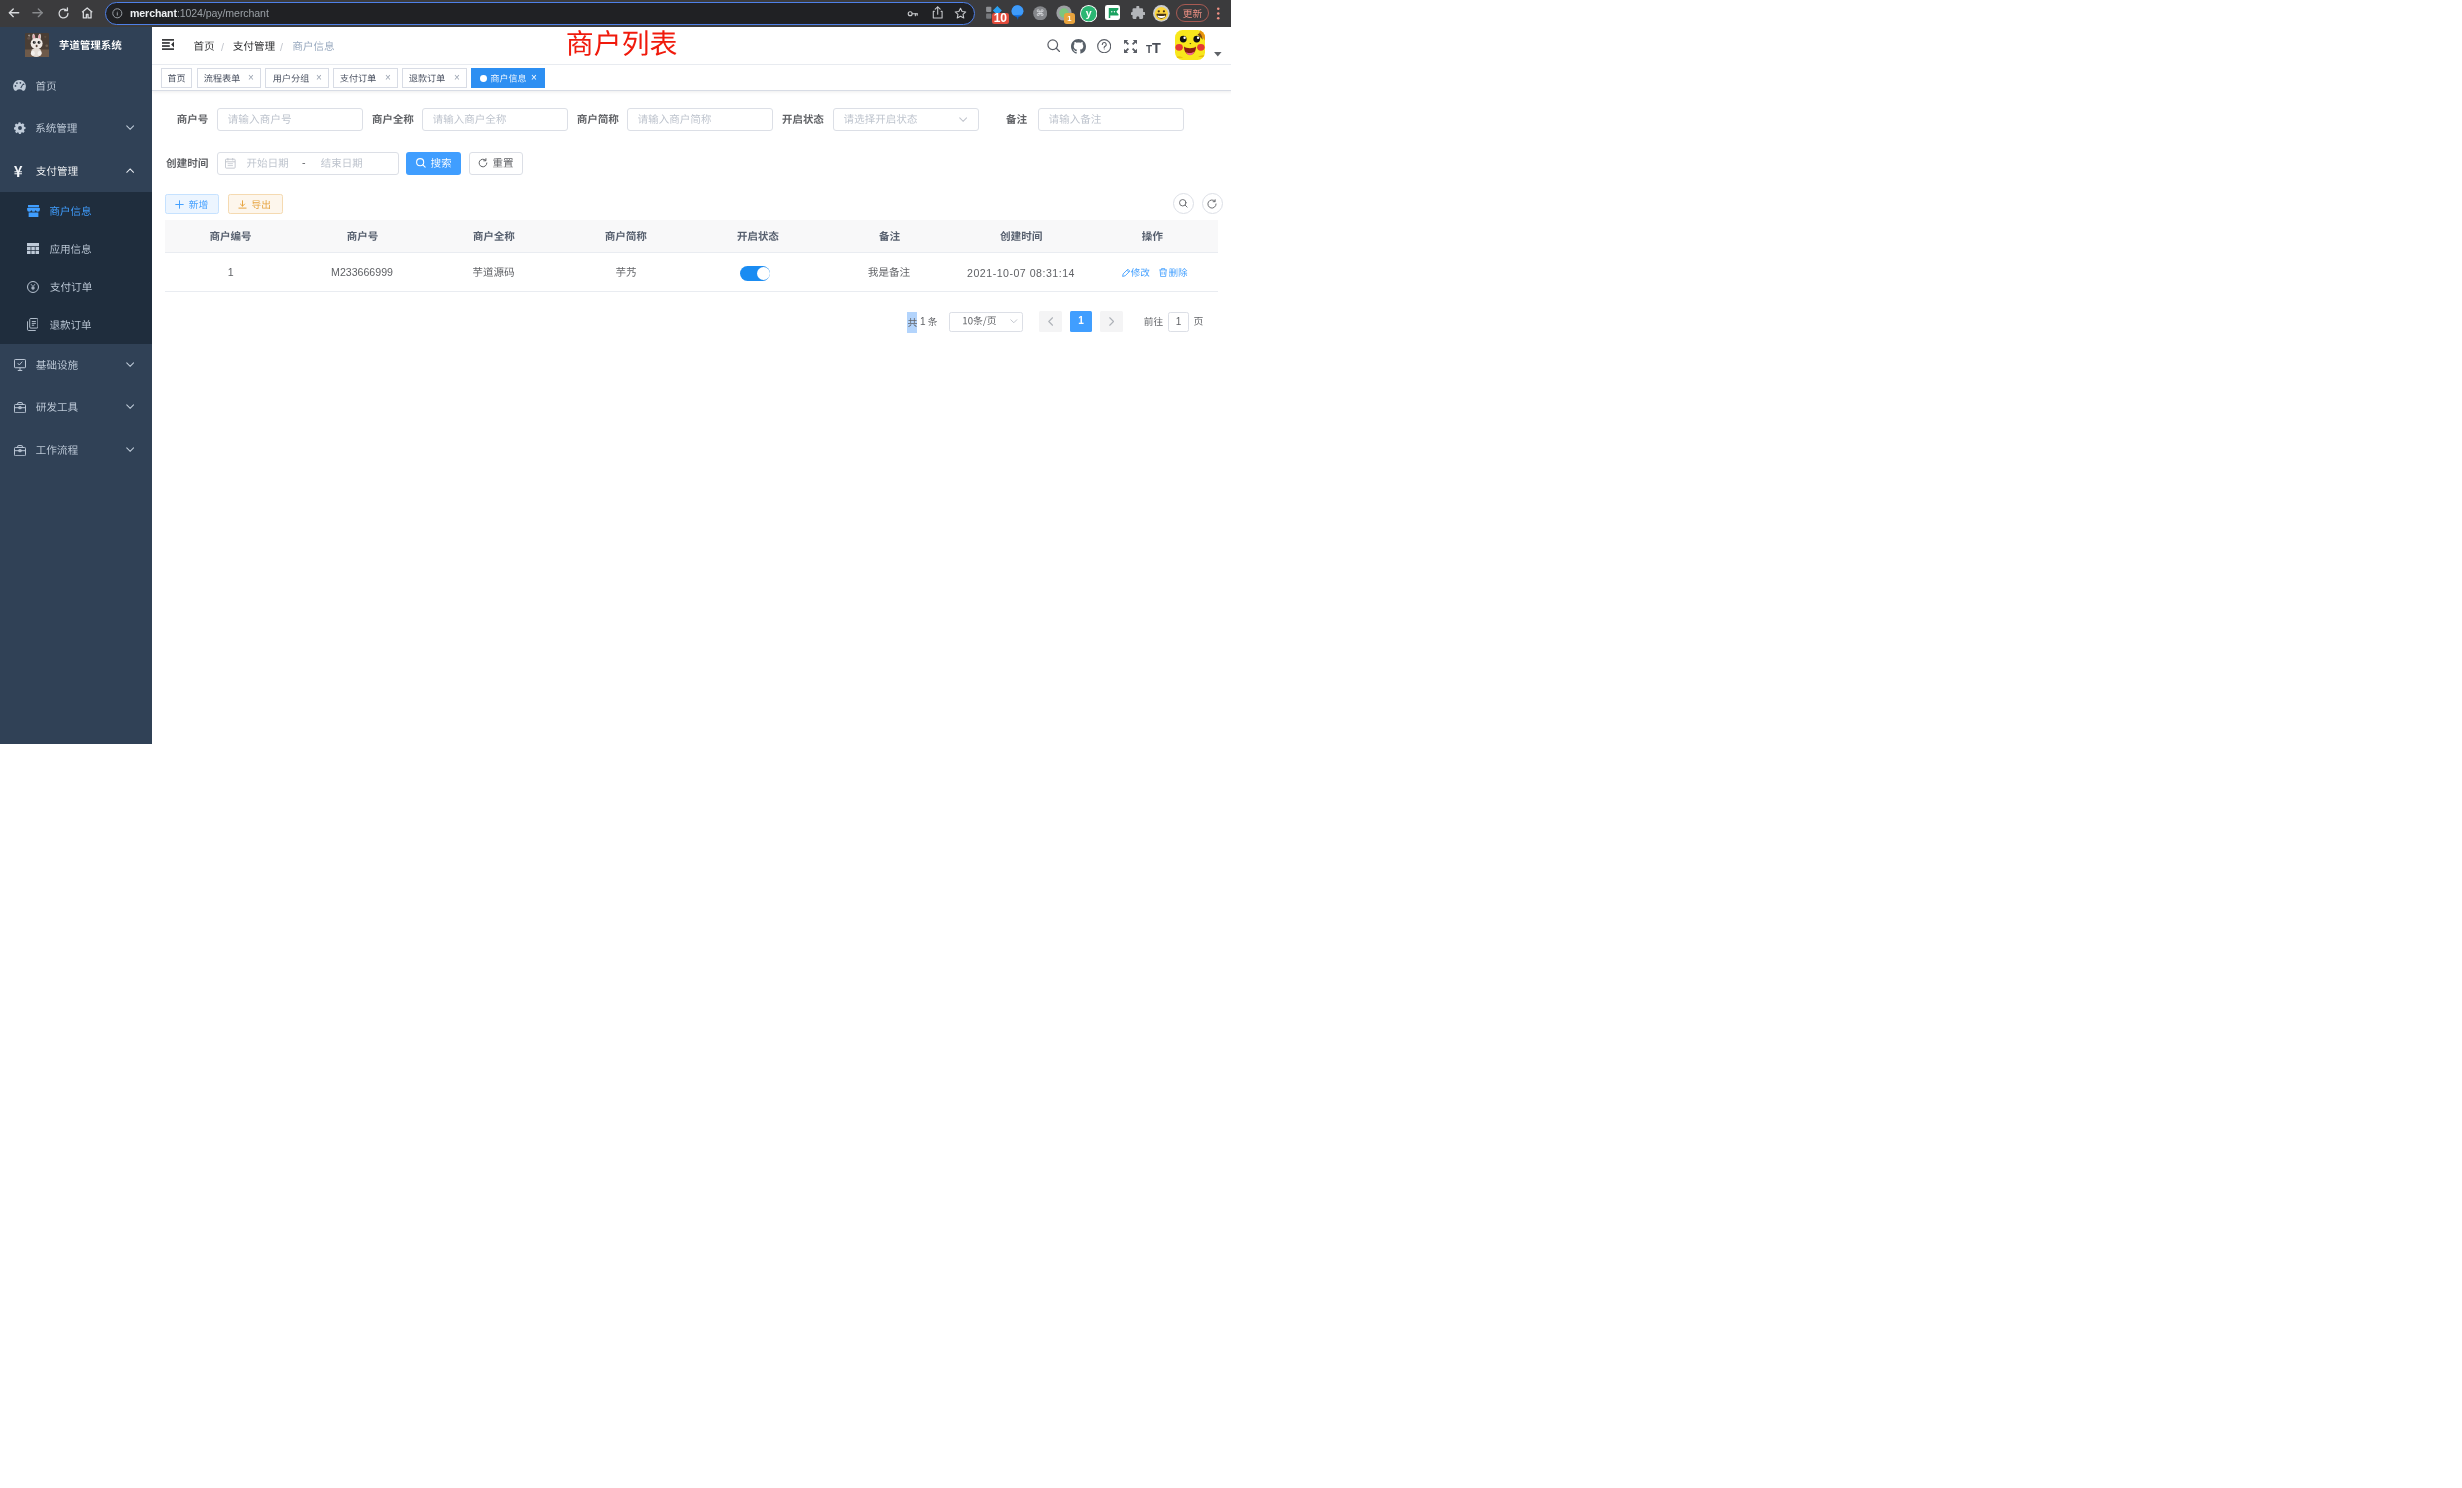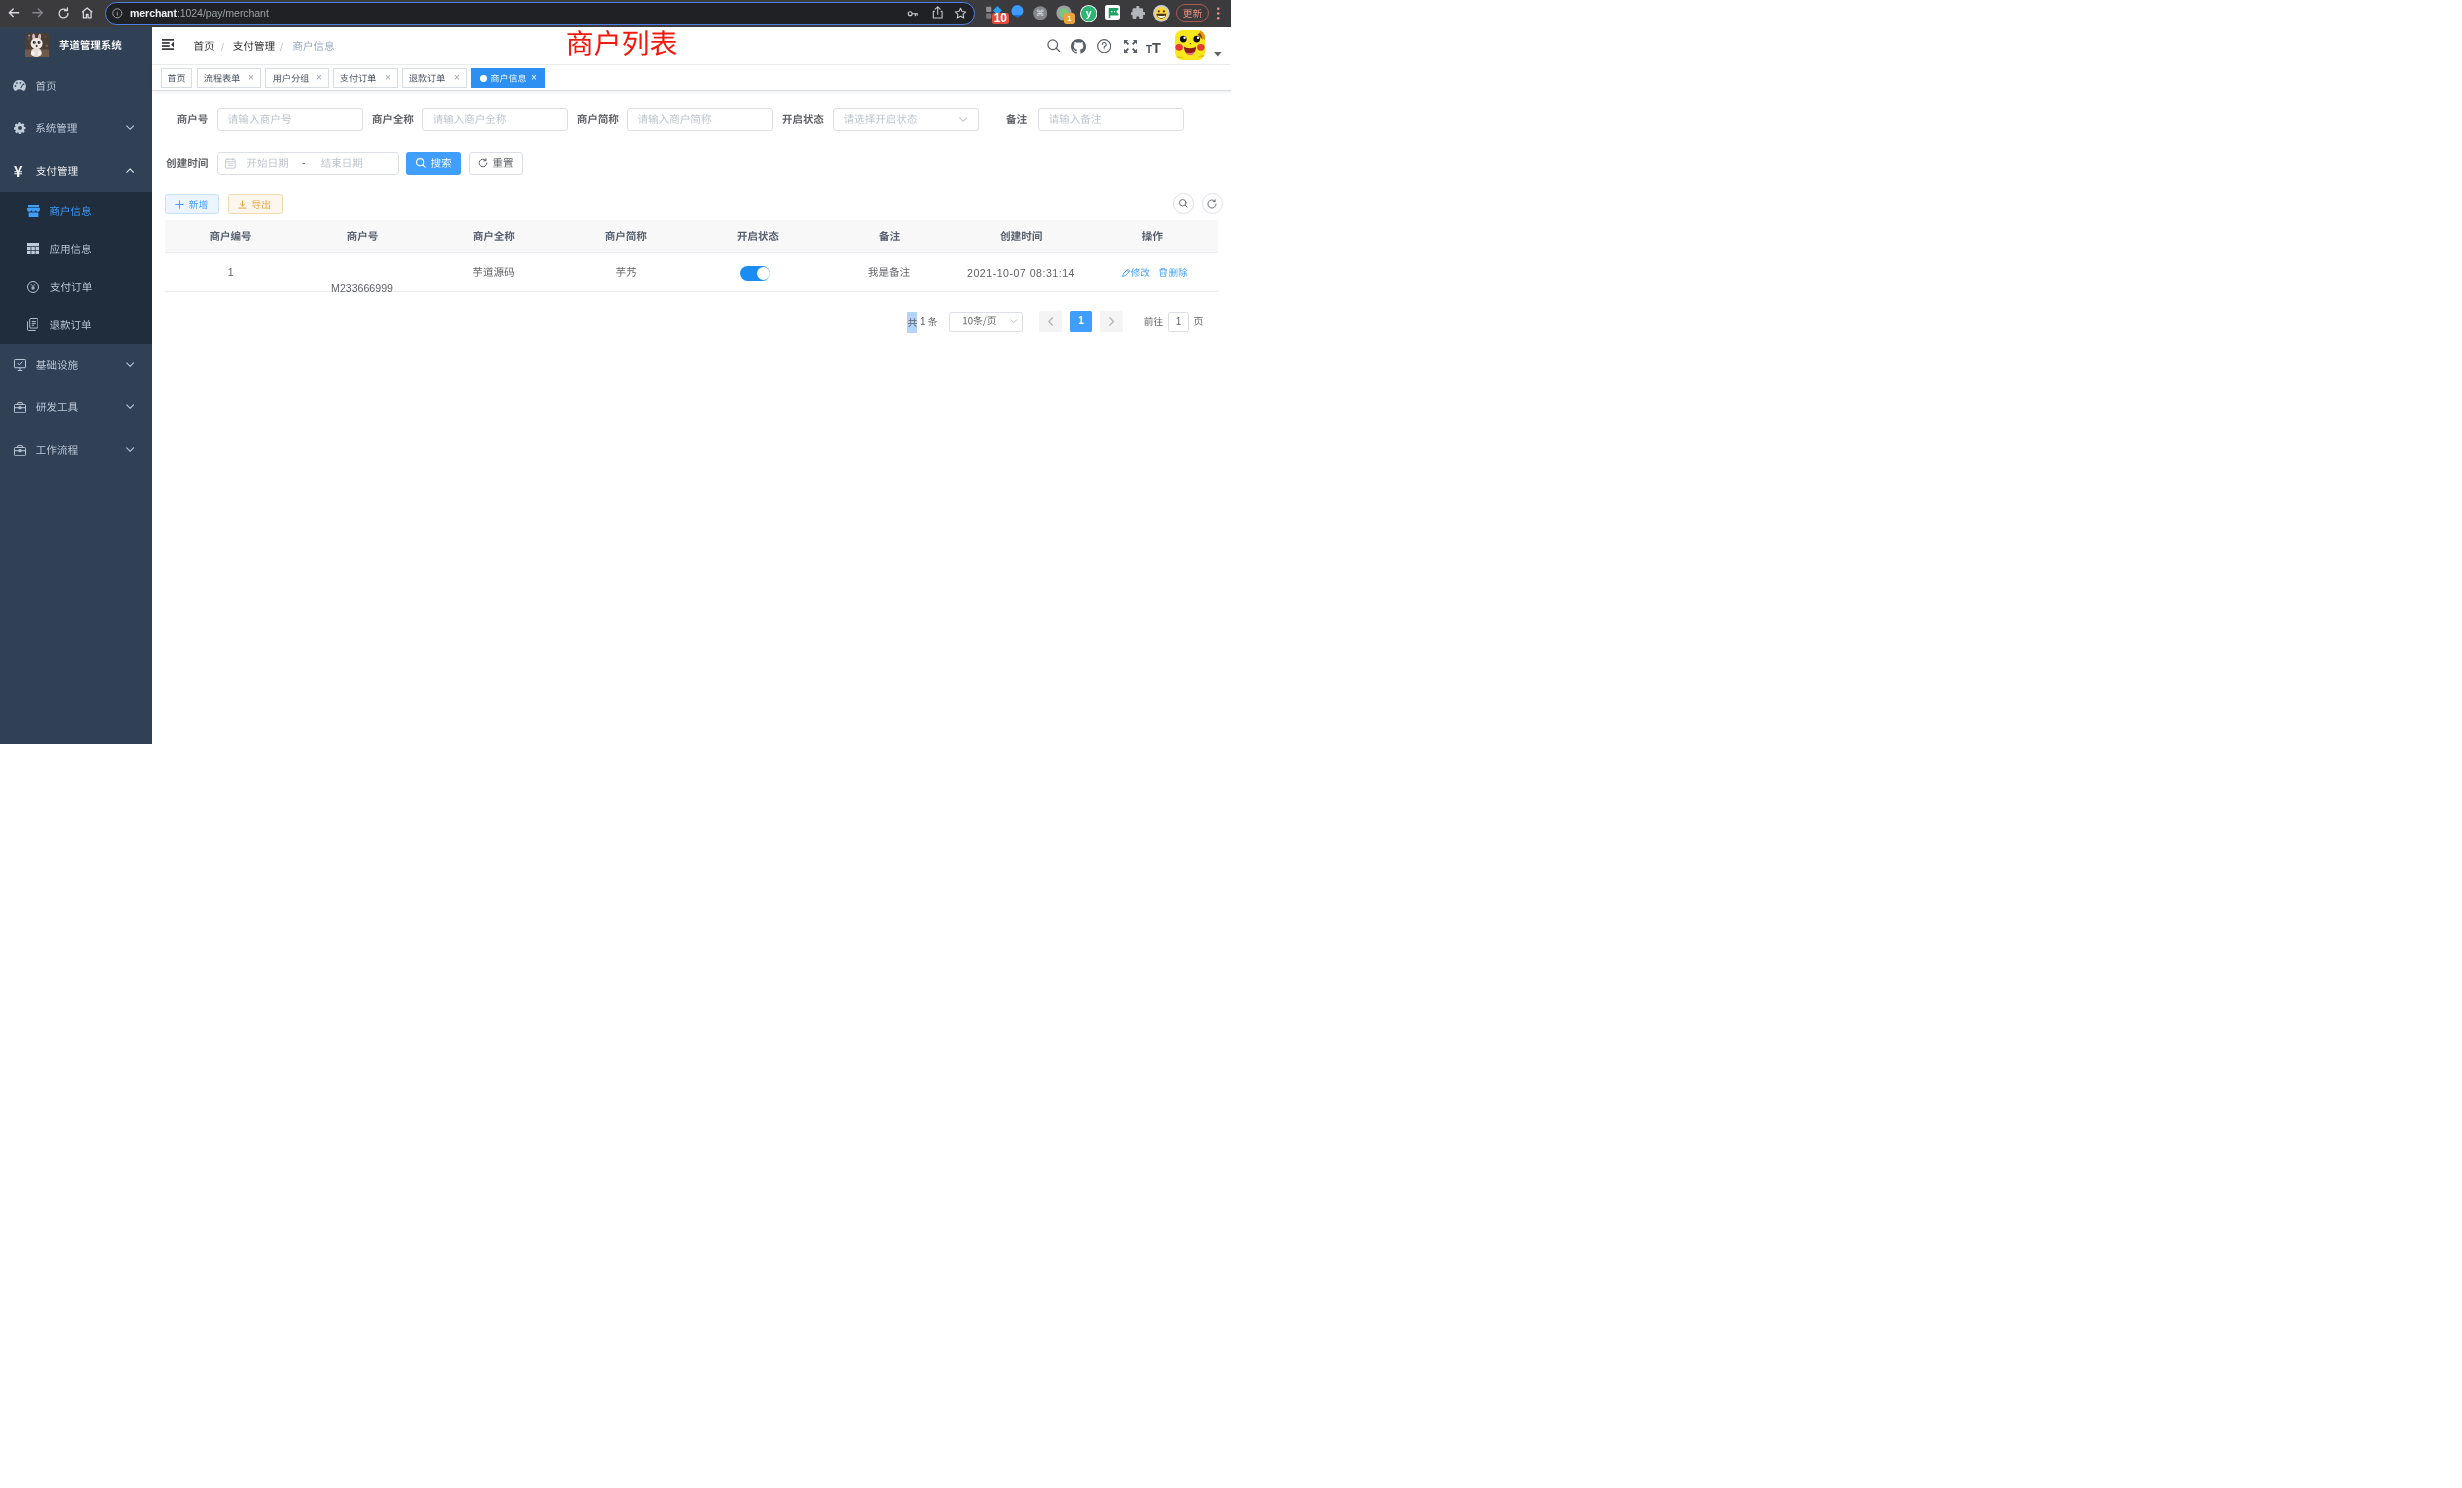--- a/index.html
+++ b/index.html
@@ -705,21 +705,21 @@
       <use href="#gB65f6" transform="translate(28 0) scale(0.014000 -0.014000)"></use>
       <use href="#gB95f4" transform="translate(42 0) scale(0.014000 -0.014000)"></use>
     </svg>
     <svg style="position:absolute;left:1142px;top:231px;overflow:visible" width="20.7" height="10" viewBox="0.34 -11.9 27.27 13.17" fill="#565f6e">
       <use href="#gB64cd" transform="scale(0.014000 -0.014000)"></use>
       <use href="#gB4f5c" transform="translate(14 0) scale(0.014000 -0.014000)"></use>
     </svg>
 <div class="abs" style="left:165px;top:291px;width:1053px;height:0.8px;background:#e9ecf1;"></div>
 <div class="abs" style="left:227px;top:266px;font-size:10.6px;color:#606266;width:7.6px;text-align:center;">1</div>
 <div class="abs" style="left:362px;top:266px;font-size:10.6px;color:#606266;width:0;display:flex;justify-content:center;">
-      <span style="white-space:nowrap;margin-top:16px;">M233666999</span>
+      <span style="white-space:nowrap;">M233666999</span>
     </div>
 <svg style="position:absolute;left:473px;top:267px;overflow:visible" width="41" height="9.8" viewBox="0.8 -11.82 54.36 12.93" fill="#606266">
       <use href="#gR828b" transform="scale(0.014000 -0.014000)"></use>
       <use href="#gR9053" transform="translate(14 0) scale(0.014000 -0.014000)"></use>
       <use href="#gR6e90" transform="translate(28 0) scale(0.014000 -0.014000)"></use>
       <use href="#gR7801" transform="translate(42 0) scale(0.014000 -0.014000)"></use>
     </svg>
     <svg style="position:absolute;left:616px;top:267px;overflow:visible" width="20" height="9.7" viewBox="0.8 -11.76 26.22 12.82" fill="#606266">
       <use href="#gR828b" transform="scale(0.014000 -0.014000)"></use>
       <use href="#gR827f" transform="translate(14 0) scale(0.014000 -0.014000)"></use>

